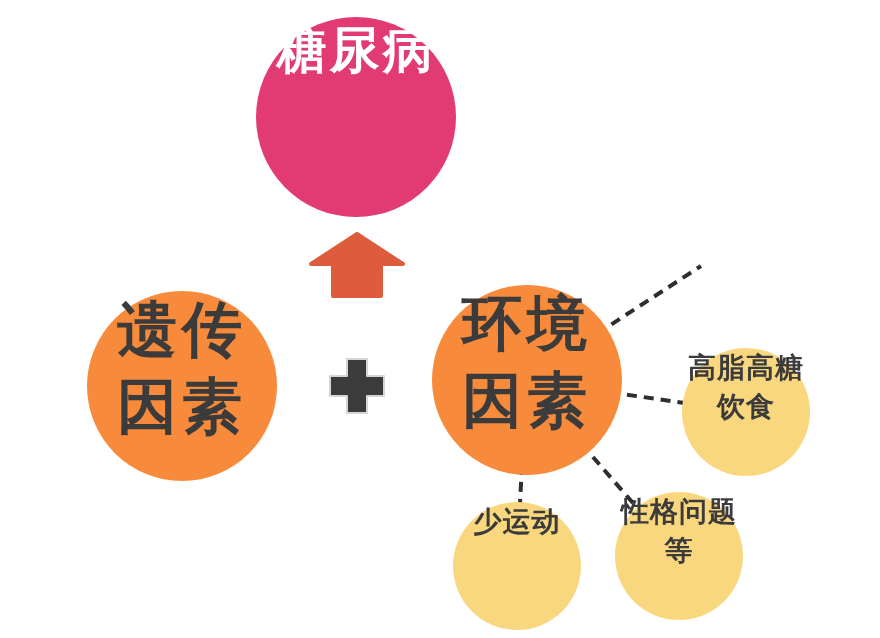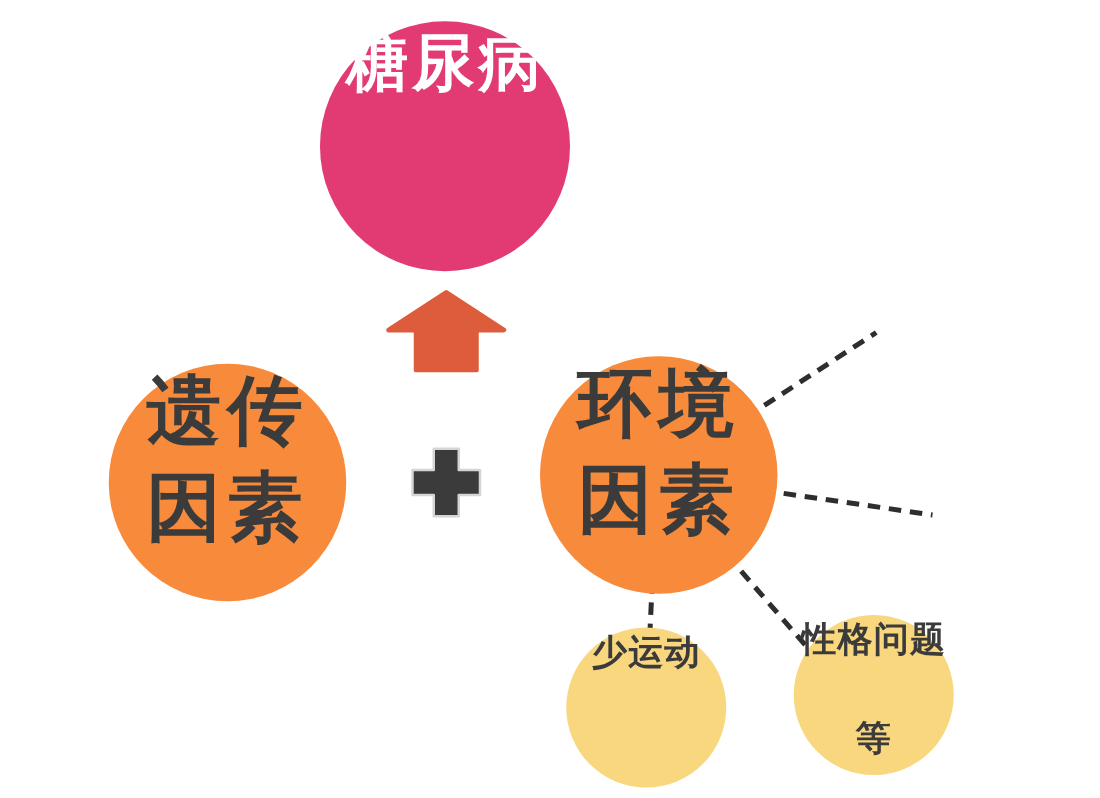--- a/index.html
+++ b/index.html
@@ -48,21 +48,21 @@
   .node-genetic { left: 87px; top: 291px; }
   .node-environment { left: 432px; top: 285px; }
   .sub {
     background: var(--sub-circle);
     color: var(--text-dark);
     font-size: 28px; font-weight: 600; letter-spacing: 1px;
     line-height: 1.4;
   }
   .node-lifestyle   { left: 638px; top: 202px; width: 128px; height: 128px; }
   .node-diet        { left: 682px; top: 348px; width: 128px; height: 128px; }
-  .node-personality { left: 635px; top: 492px; width: 128px; height: 128px; gap: 40px; }
+  .node-personality { left: 615px; top: 492px; width: 128px; height: 128px; }
   .node-exercise    { left: 453px; top: 502px; width: 128px; height: 128px; }
   .label-line { white-space: nowrap; }
 </style>
 </head>
 <body>
 
 <div class="canvas">
 
   <svg class="layer" width="880" height="638">
     <line x1="526" y1="380" x2="701" y2="266" stroke="var(--connector)" stroke-width="4" stroke-dasharray="10 7"></line>
@@ -87,20 +87,24 @@
   <svg class="layer" style="left:328px; top:357px;" width="58" height="58">
     <path d="M19 2 H39 V19 H56 V39 H39 V56 H19 V39 H2 V19 H19 Z" fill="var(--text-dark)" stroke="var(--plus-outline)" stroke-width="2" stroke-linejoin="round"></path>
   </svg>
 
   <div class="circle factor node-environment">
     <div class="label-line">环境</div>
     <div class="label-line">因素</div>
   </div>
 
 
+  <div class="circle sub node-diet">
+    <div class="label-line">高脂高糖</div>
+    <div class="label-line">饮食</div>
+  </div>
 
   <div class="circle sub node-personality">
     <div class="label-line">性格问题</div>
     <div class="label-line">等</div>
   </div>
 
   <div class="circle sub node-exercise">
     <div class="label-line">少运动</div>
   </div>
 

